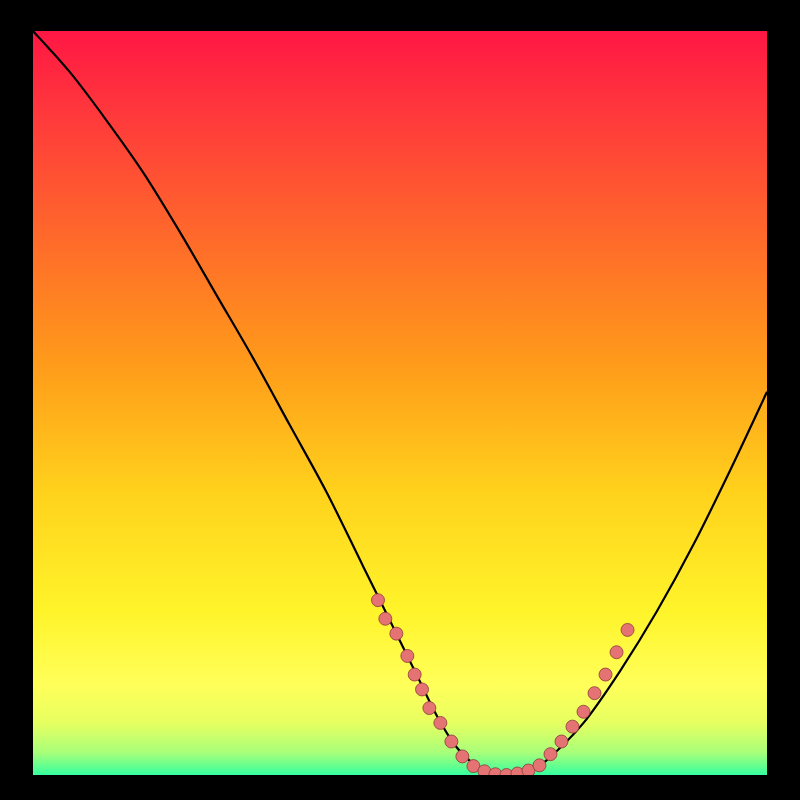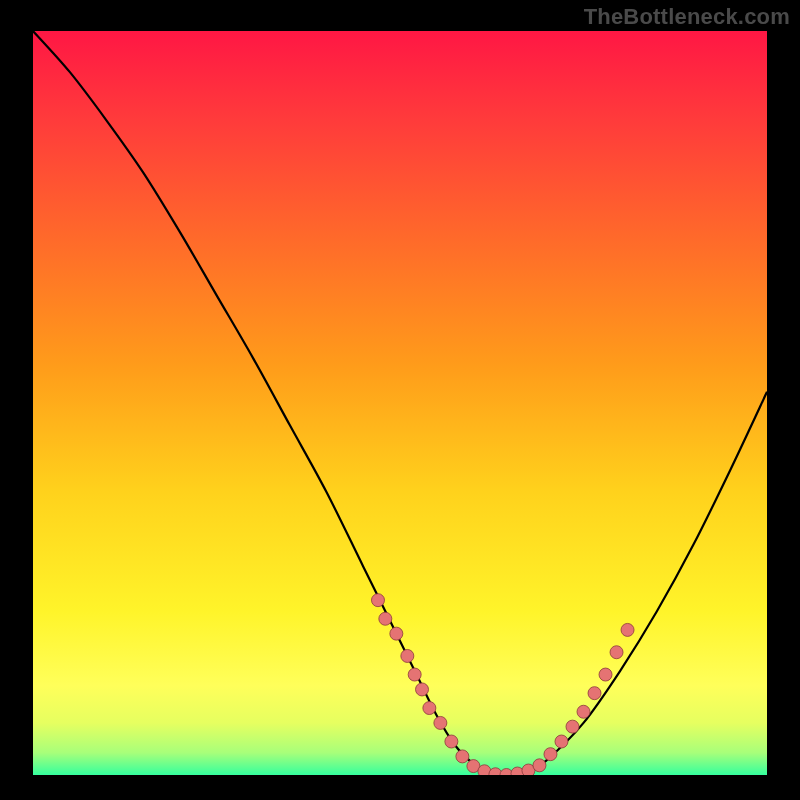--- a/index.html
+++ b/index.html
@@ -34,21 +34,20 @@
     top: 0;
     width: 800px;
     height: 800px;
     display: block;
   }
 </style>
 </head>
 <body>
 
 <div class="stage">
-  <div class="watermark">TheBottleneck.com</div>
 
   <svg class="plot" viewBox="0 0 800 800" preserveAspectRatio="none">
     <defs>
       <linearGradient id="bgGrad" x1="0" y1="0" x2="0" y2="1">
           <stop offset="0%" stop-color="#ff1744"></stop>
           <stop offset="12%" stop-color="#ff3b3b"></stop>
           <stop offset="28.000000000000004%" stop-color="#ff6a2a"></stop>
           <stop offset="45%" stop-color="#ff9c1a"></stop>
           <stop offset="62%" stop-color="#ffd21c"></stop>
           <stop offset="78%" stop-color="#fff42a"></stop>

